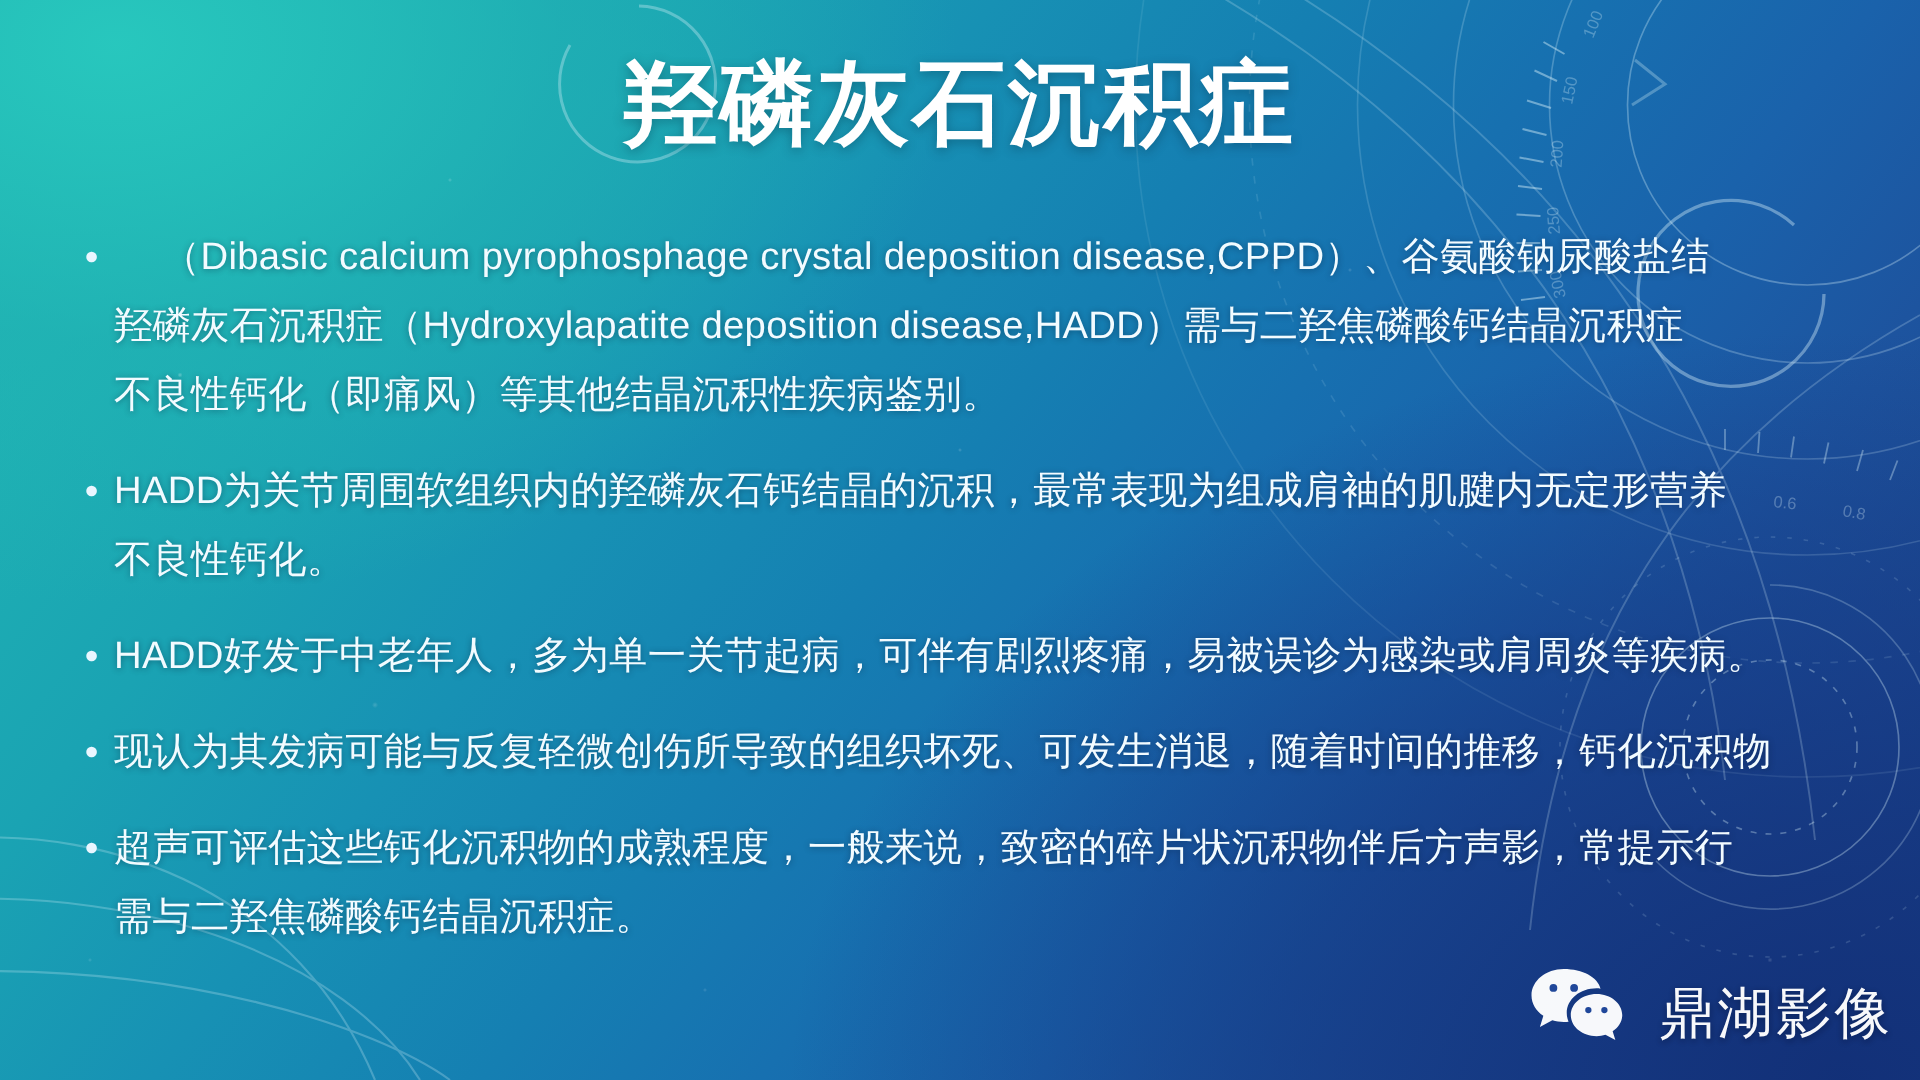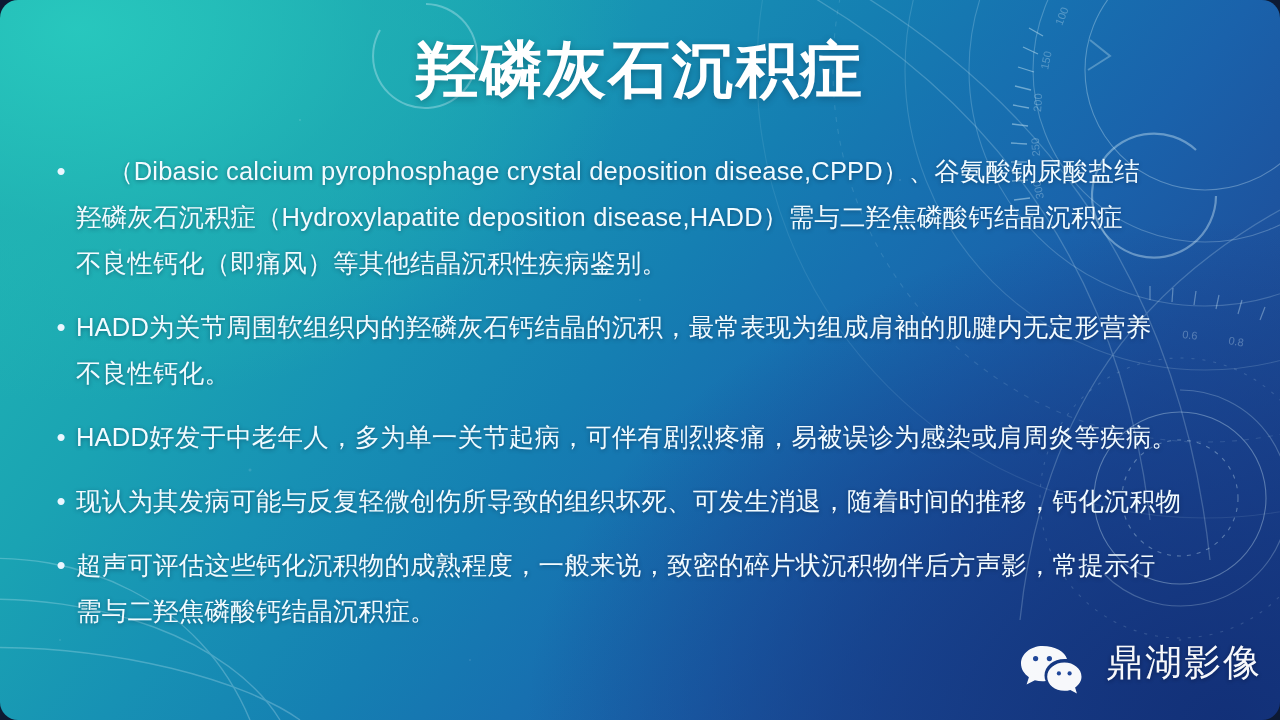--- a/index.html
+++ b/index.html
@@ -20,21 +20,20 @@
         #21b8b2 0%,
         #1eb0b3 12%,
         #1aa3b3 24%,
         #1791b4 36%,
         #157fb2 48%,
         #1770b0 58%,
         #1a62ab 68%,
         #1d549f 78%,
         #1e4a93 88%,
         #1d3f84 100%);
-    border-radius: 18px;
   }
 
   
   .deco {
     position: absolute;
     inset: 0;
     pointer-events: none;
   }
   .deco svg { display: block; width: 1280px; height: 720px; }
 
@@ -103,21 +102,21 @@
   }
   .bullet-text .ln { display: block; white-space: nowrap; }
   .bullet-text .ln.indent { padding-left: 32px; }
 
   
   #watermark {
     position: absolute;
     right: 18px;
     bottom: 26px;
     display: flex;
-    align-items: flex-start;
+    align-items: flex-end;
     gap: 24px;
     opacity: 0.97;
   }
   #watermark .wm-text {
     color: #ffffff;
     font-size: 37px;
     letter-spacing: 2px;
     line-height: 1;
     text-shadow: 0 1px 4px rgba(0,20,50,0.5);
   }

